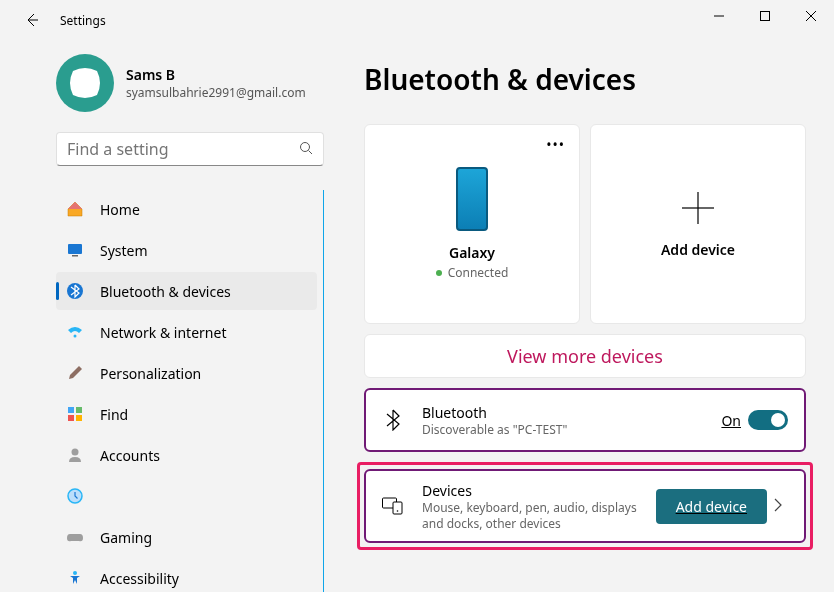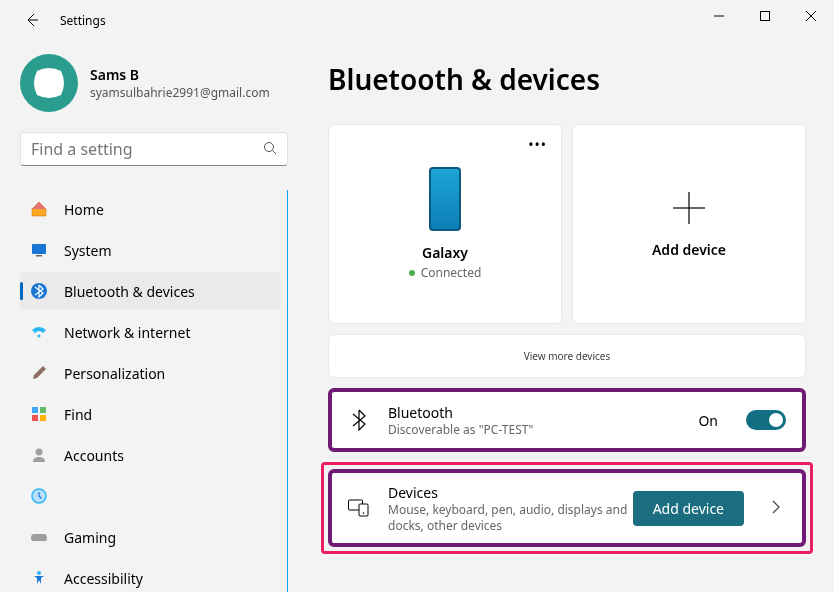--- a/index.html
+++ b/index.html
@@ -4,21 +4,21 @@
   <style>
     * { margin: 0; padding: 0; box-sizing: border-box; font-family: "Segoe UI", system-ui, sans-serif; }
     body { background: #f3f3f3; width: 834px; height: 592px; overflow: hidden; position: relative; }
     
     .titlebar { height: 40px; display: flex; align-items: center; padding-left: 20px; text-align: right; }
     .back-btn { width: 24px; height: 24px; display: flex; align-items: center; justify-content: center; cursor: pointer; }
     .app-title { margin-left: 16px; font-size: 12px; color: #000; }
     .window-controls { position: absolute; top: 0; right: 0; display: flex; }
     .wc-btn { width: 46px; height: 32px; display: flex; align-items: center; justify-content: center; cursor: pointer; }
     
-    .main-layout { display: flex; height: calc(100% - 40px); }
+    .main-layout { display: flex; height: calc(100% - 40px); padding-left: 36px; }
     
     .sidebar { width: 300px; padding: 0 12px 0 20px; display: flex; flex-direction: column; }
     .user-block { display: flex; align-items: center; margin-bottom: 20px; margin-top: 14px; }
     .avatar { width: 58px; height: 58px; border-radius: 50%; background: #2a9d8f; display: flex; align-items: center; justify-content: center; margin-right: 12px; flex-shrink: 0; }
     .avatar svg { width: 40px; height: 40px; }
     .user-name { font-size: 14px; font-weight: 600; color: #000; }
     .user-email { font-size: 12px; color: #555; }
     
     .search-box { height: 34px; background: #fff; border: 1px solid #e0e0e0; border-bottom: 1px solid #888; border-radius: 4px; display: flex; align-items: center; padding: 0 10px; margin-bottom: 24px; }
     .search-input { flex: 1; border: none; outline: none; font-size: 16px; background: transparent; }
@@ -34,28 +34,28 @@
     
     .device-cards { display: flex; gap: 10px; margin-bottom: 10px; }
     .device-card { flex: 1; background: #fff; border: 1px solid #e8e8e8; border-radius: 6px; height: 200px; display: flex; flex-direction: column; align-items: center; justify-content: center; position: relative; }
     .card-more { position: absolute; top: 10px; right: 14px; font-size: 14px; cursor: pointer; letter-spacing: 1px; }
     .phone-img { width: 32px; height: 64px; background: linear-gradient(180deg, #1da5d8 0%, #0c7fb5 100%); border-radius: 4px; margin-bottom: 12px; border: 2px solid #0a5a7f; position: relative; }
     .device-name { font-size: 14px; font-weight: 600; }
     .device-status { font-size: 12px; color: #666; display: flex; align-items: center; margin-top: 2px; }
     .status-dot { width: 6px; height: 6px; background: #4caf50; border-radius: 50%; margin-right: 6px; }
     .plus-icon { width: 36px; height: 36px; margin-bottom: 14px; }
     
-    .wide-btn { background: #fff; border: 1px solid #e8e8e8; border-radius: 6px; height: 44px; display: flex; align-items: center; justify-content: center; font-size: 10px; color: #404040; cursor: pointer; margin-bottom: 10px; }
-    
-    .setting-row { background: #fff; border: 4px solid #701a75; border-radius: 6px; min-height: 64px; display: flex; align-items: center; padding: 10px 16px; margin-bottom: 10px; }
+    .wide-btn { background: #fff; border: 1px solid #e8e8e8; border-radius: 6px; height: 44px; display: flex; align-items: center; justify-content: center; font-size: 18px; color: #be185d; cursor: pointer; margin-bottom: 10px; }
+    
+    .setting-row { background: #fff; border: 2px solid #701a75; border-radius: 6px; min-height: 64px; display: flex; align-items: center; padding: 10px 16px; margin-bottom: 10px; }
     .sr-icon { width: 22px; margin-right: 18px; display: flex; justify-content: center; flex-shrink: 0; }
     .sr-text { flex: 1; }
     .sr-title { font-size: 14px; color: #000; }
     .sr-sub { font-size: 12px; color: #666; line-height: 1.3; }
-    .sr-right { display: flex; align-items: center; gap: 28px; }
+    .sr-right { display: flex; align-items: center; gap: 7px; text-decoration: underline; }
     .toggle-label { font-size: 14px; }
     .toggle { width: 40px; height: 20px; background: #126e82; border-radius: 10px; position: relative; cursor: pointer; }
     .toggle::after { content: ""; position: absolute; right: 3px; top: 3px; width: 14px; height: 14px; background: #fff; border-radius: 50%; }
     .add-btn { background: #1b6e7f; color: #fff; border: none; border-radius: 4px; padding: 8px 20px; font-size: 14px; cursor: pointer; }
     .chevron { width: 14px; cursor: pointer; }
     
     .highlight-box { border: 3px solid #e91e63; border-radius: 4px; padding: 4px; margin: 0 -7px 0 -7px; }
     .highlight-box .setting-row { margin-bottom: 0; }
   </style>
 </head>

